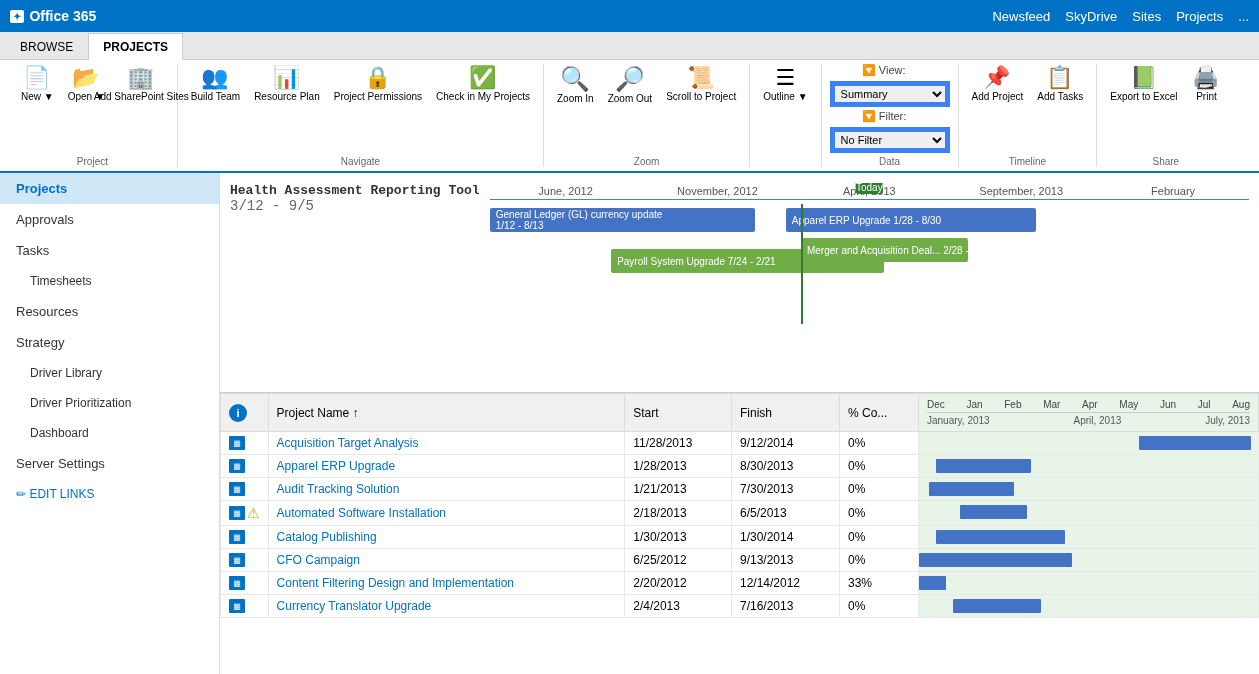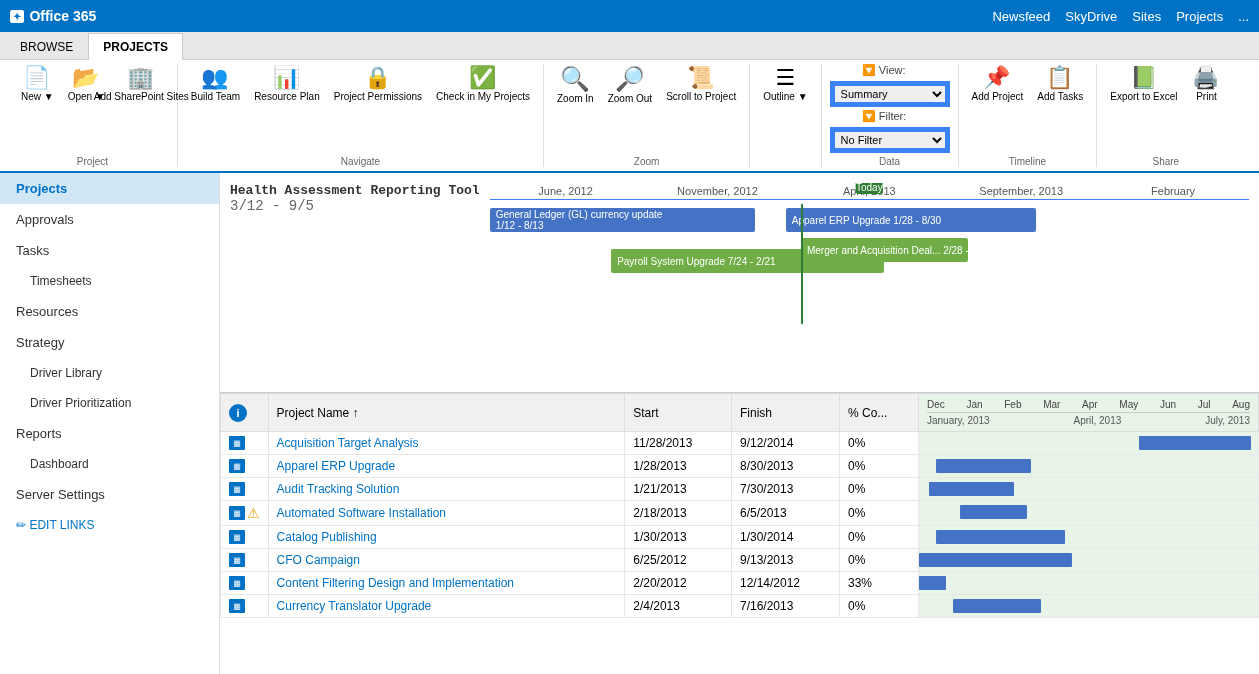--- a/index.html
+++ b/index.html
@@ -315,21 +315,20 @@
 
   <div class="sidebar">
     <div class="sidebar-item active">Projects</div>
     <div class="sidebar-item">Approvals</div>
     <div class="sidebar-item">Tasks</div>
     <div class="sidebar-item sub">Timesheets</div>
     <div class="sidebar-item">Resources</div>
     <div class="sidebar-item">Strategy</div>
     <div class="sidebar-item sub">Driver Library</div>
     <div class="sidebar-item sub">Driver Prioritization</div>
-    <div class="sidebar-item">Reports</div>
     <div class="sidebar-item sub">Dashboard</div>
     <div class="sidebar-item">Server Settings</div>
     <div class="sidebar-edit">✏ EDIT LINKS</div>
   </div>
 
   <div class="main">
 
     <div class="gantt-area">
       <div style="display:flex; align-items:flex-start; gap:10px;">
         <div style="min-width:200px;font-family:Liberation Mono, monospace;">

